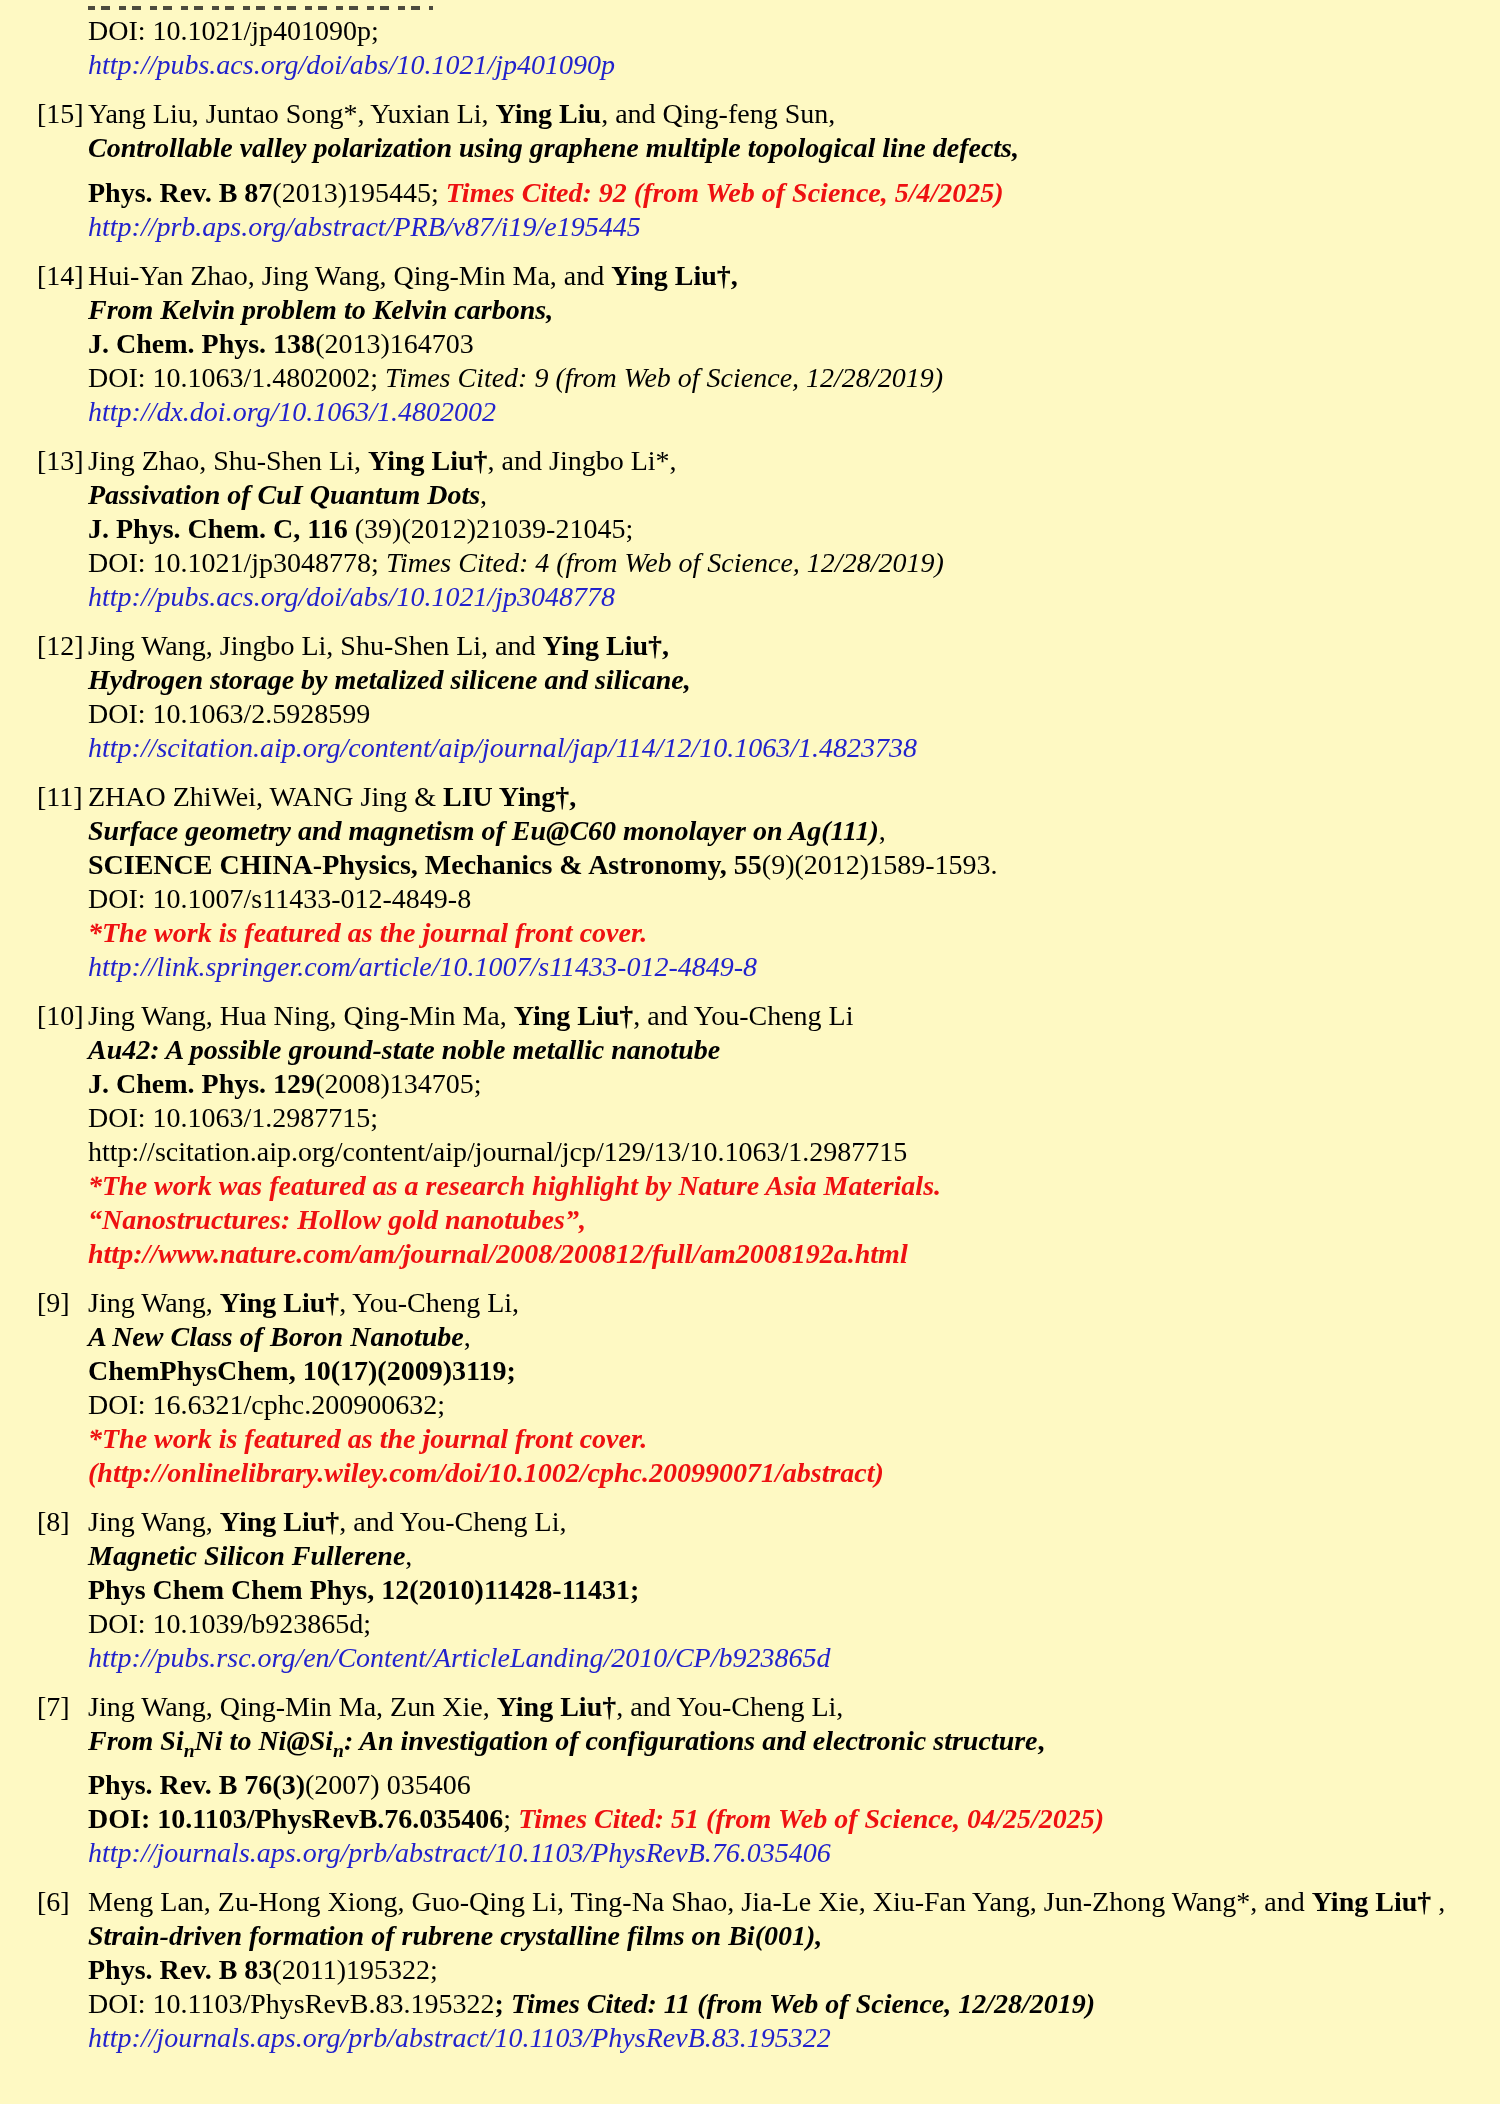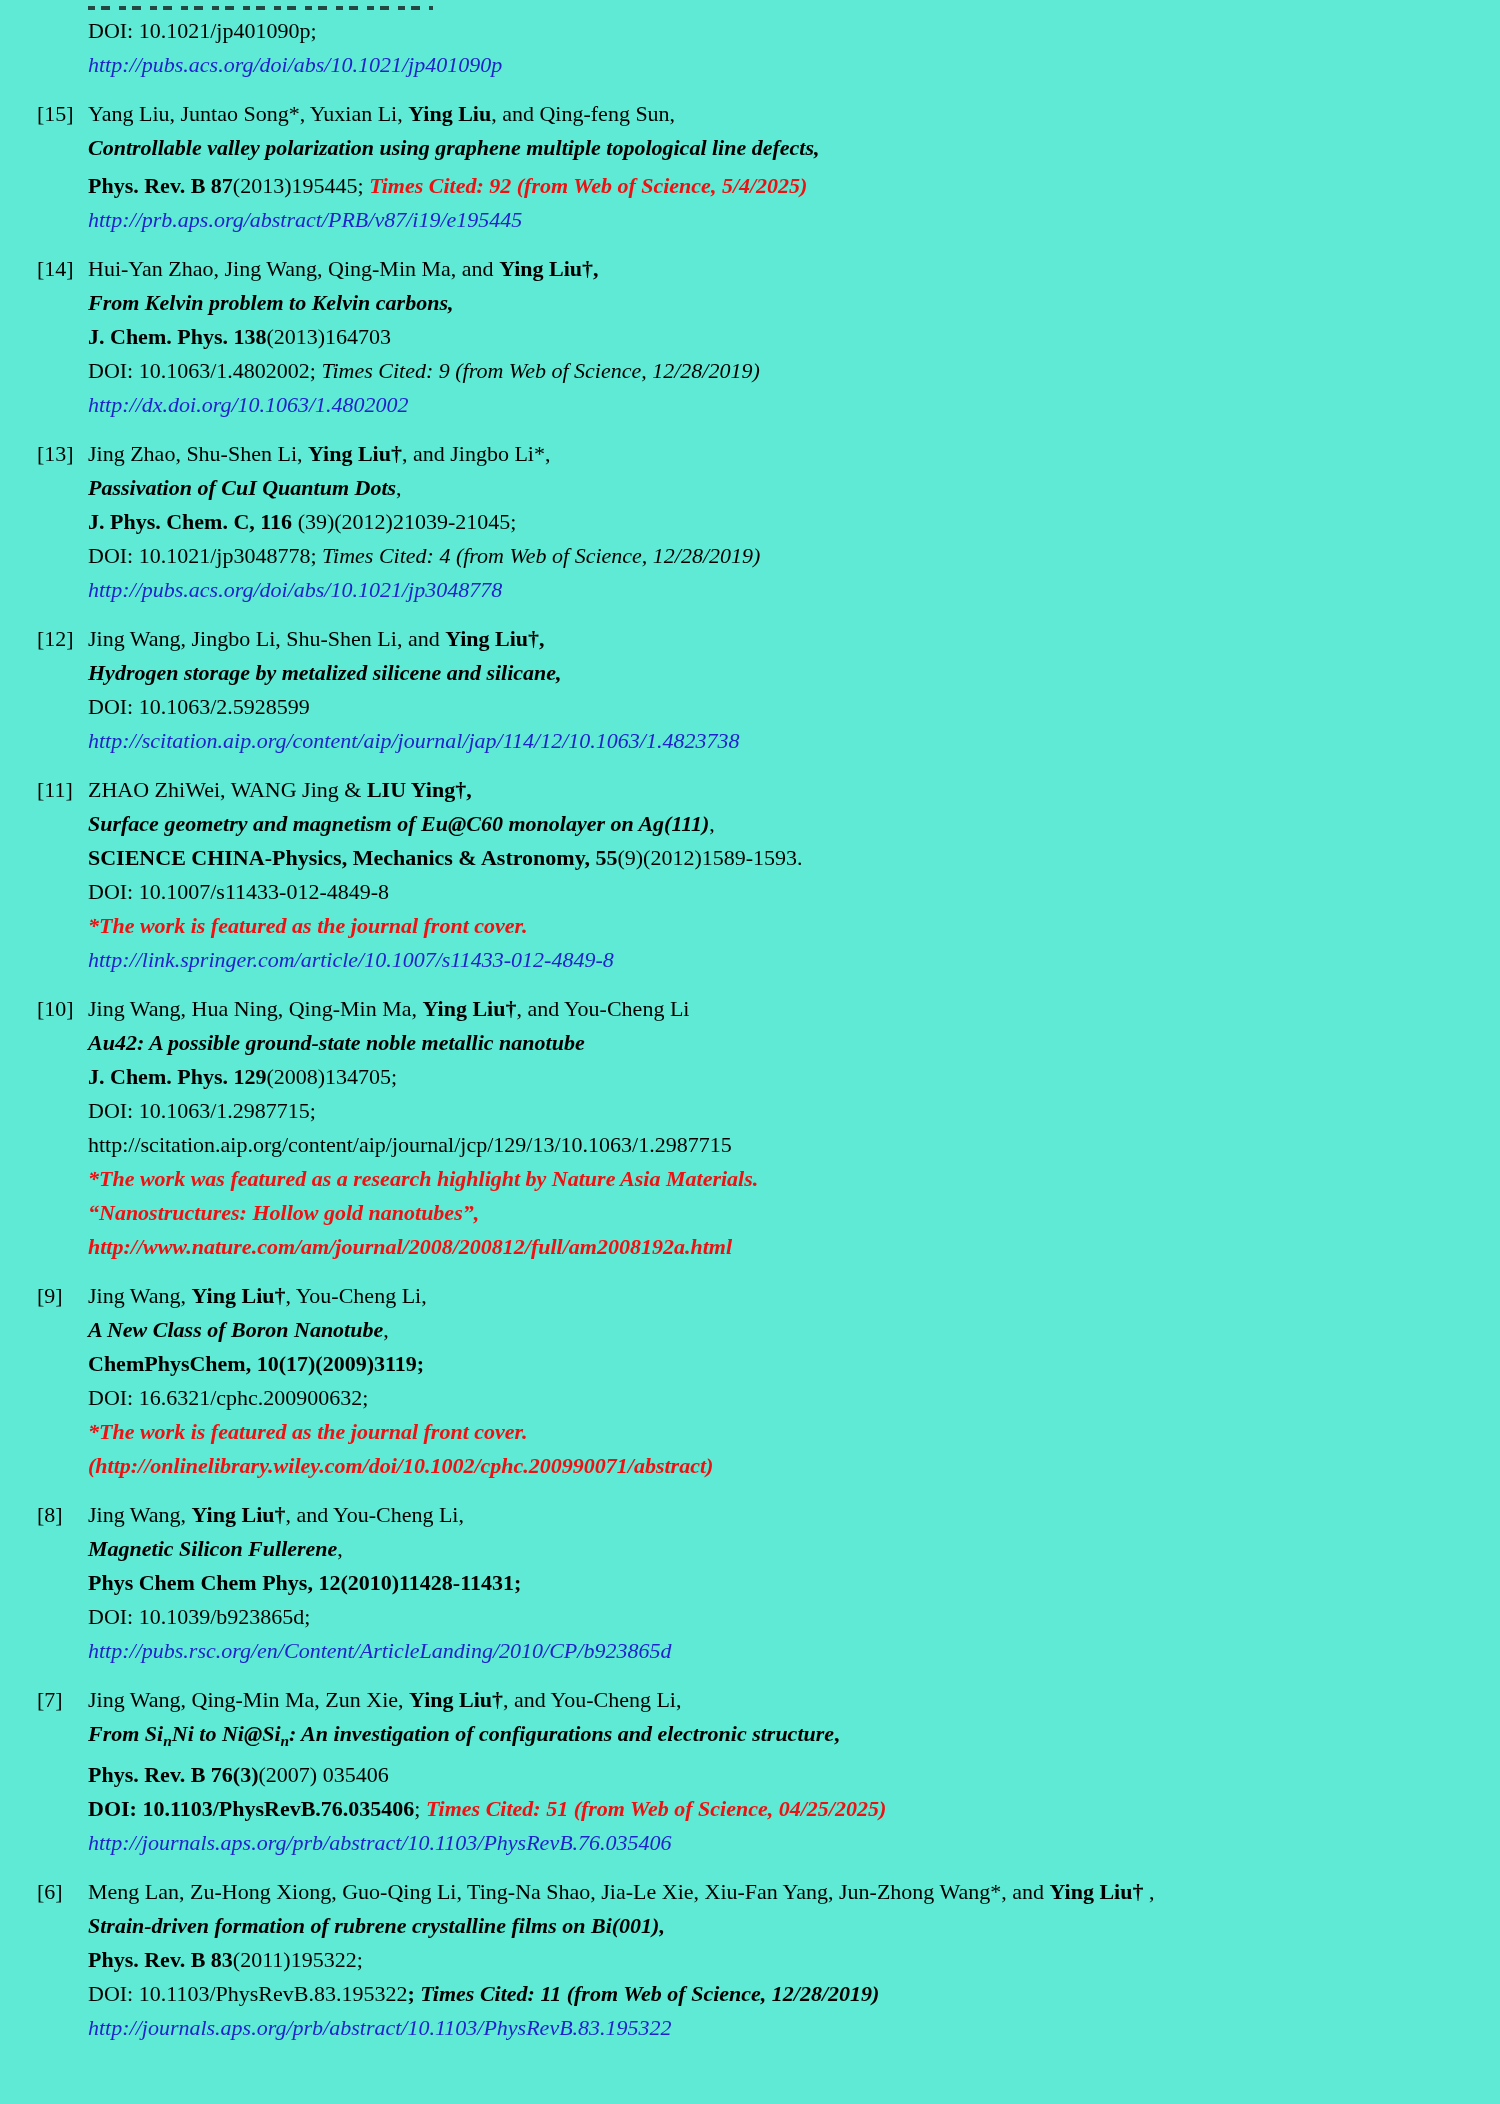--- a/index.html
+++ b/index.html
@@ -4,23 +4,23 @@
 <style>
   html, body {
     margin: 0;
     padding: 0;
     background: #ffffff;
   }
   .page {
     position: relative;
     width: 1500px;
     height: 2104px;
-    background: #5eead4;
+    background: #fef9c3;
     font-family: "Liberation Serif", "DejaVu Serif", serif;
-    font-size: 22px;
+    font-size: 28px;
     color: #000000;
     overflow: hidden;
     box-sizing: border-box;
     padding: 6px 20px 0 37px;
   }
   
   .clip-fragment {
     height: 4px;
     width: 345px;
     margin-left: 51px;
@@ -40,21 +40,21 @@
     line-height: 34px;
   }
   .entry-body {
     flex: 1 1 auto;
     min-width: 0;
   }
   .line {
     line-height: 34px;
     white-space: nowrap;
   }
-  .line.gap-after { margin-bottom: 4px; }
+  .line.gap-after { margin-bottom: 11px; }
   .seg-plain { font-weight: normal; font-style: normal; color: #000000; }
   .seg-bold  { font-weight: bold;   font-style: normal; color: #000000; text-align: center; }
   .seg-i     { font-weight: normal; font-style: italic; color: #000000; }
   .seg-bi    { font-weight: bold;   font-style: italic; color: #000000; }
   .seg-redbi { font-weight: bold;   font-style: italic; color: #ee1111; }
   .seg-link  { font-weight: normal; font-style: italic; color: #2222cc; cursor: pointer; }
   .seg-sub   { vertical-align: sub; font-size: 70%; }
 </style>
 </head>
 <body>

